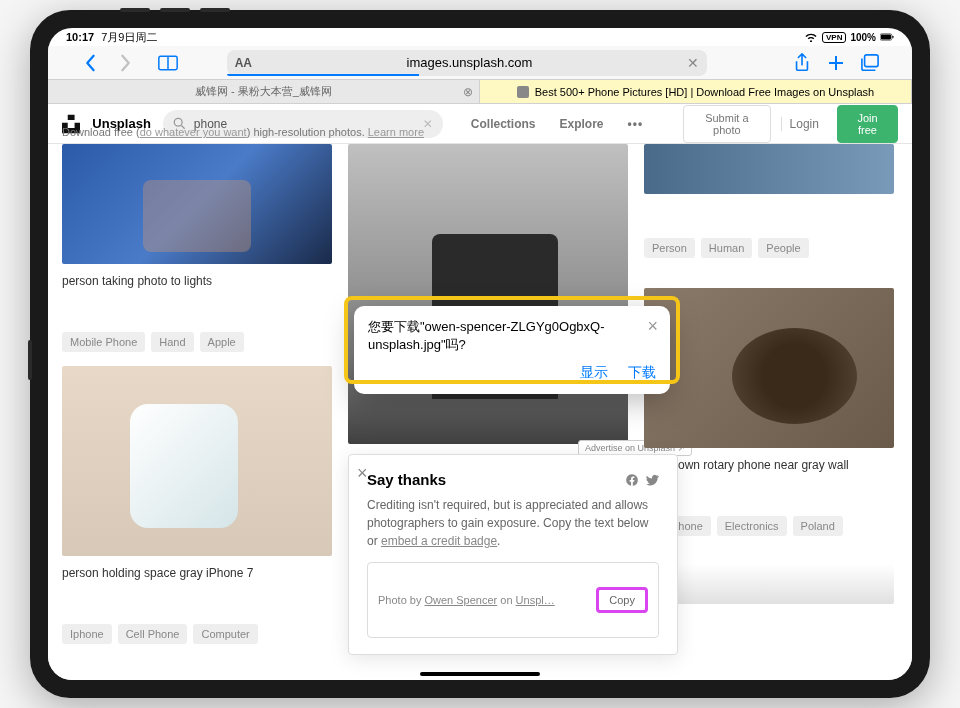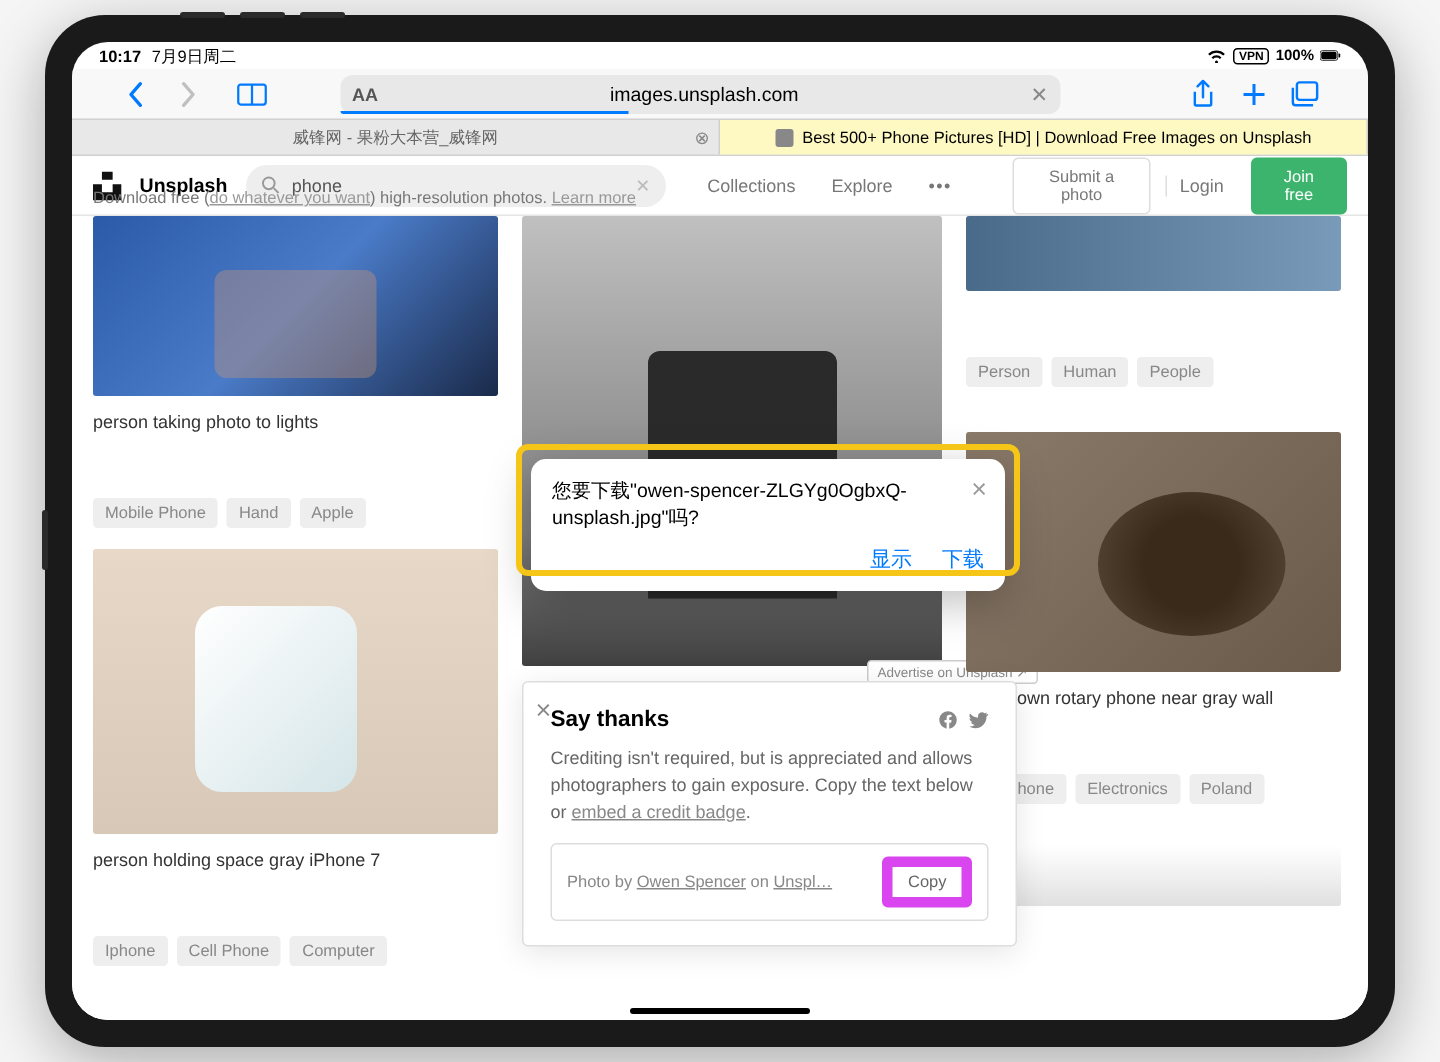--- a/index.html
+++ b/index.html
@@ -39,21 +39,21 @@
 
   
   .page { position: absolute; top: 76px; left: 0; right: 0; bottom: 0; background: #fff; overflow: hidden; }
   
   
   .uns-header { height: 40px; display: flex; align-items: center; padding: 0 14px; gap: 12px; border-bottom: 1px solid #e5e5e5; }
   .uns-logo { width: 20px; height: 20px; }
   .uns-brand { font-weight: 700; font-size: 13px; }
   .uns-search { flex: 0 0 280px; height: 28px; background: #eee; border-radius: 16px; display: flex; align-items: center; padding: 0 10px; gap: 8px; color: #888; font-size: 12px; }
   .uns-search .clear { margin-left: auto; color: #bbb; }
-  .uns-nav { display: flex; gap: 24px; margin-left: 16px; }
+  .uns-nav { display: flex; gap: 24px; margin-left: 16px; font-weight: bold; }
   .uns-nav a { color: #777; font-size: 12px; text-decoration: none; }
   .uns-dots { color: #777; letter-spacing: 1px; font-size: 12px; }
   .uns-actions { margin-left: auto; display: flex; gap: 10px; align-items: center; padding-left: 28px; }
   .uns-btn { padding: 6px 12px; border: 1px solid #ddd; border-radius: 4px; font-size: 11px; color: #777; background: #fff; }
   .uns-btn.green { background: #3cb46e; color: #fff; border-color: #3cb46e; }
   .uns-login { color: #777; font-size: 12px; padding: 0 8px; border-left: 1px solid #ddd; }
 
   
   .content { position: relative; padding: 0; }
   .col { position: absolute; }
@@ -76,22 +76,22 @@
   .caption { font-size: 12px; color: #333; margin: 10px 0 8px; }
   .tags { display: flex; gap: 6px; flex-wrap: wrap; margin-bottom: 14px; margin-top: 44px; }
   .tag { background: #eee; color: #888; font-size: 11px; padding: 4px 8px; border-radius: 3px; }
   
   .say-thanks-box { position: absolute; left: 300px; top: 310px; width: 330px; background: #fff; border: 1px solid #ddd; border-radius: 4px; padding: 16px 18px; box-shadow: 0 4px 20px rgba(0,0,0,0.1); }
   .say-thanks-box .close { position: absolute; top: 8px; left: 8px; color: #888; font-size: 18px; }
   .say-thanks-box h3 { font-size: 15px; margin-bottom: 8px; display: flex; align-items: center; }
   .say-thanks-box .social { margin-left: auto; display: flex; gap: 6px; color: #888; }
   .say-thanks-box p { font-size: 12px; color: #666; line-height: 1.5; margin-bottom: 12px; }
   .say-thanks-box a { color: #888; text-decoration: underline; }
-  .credit-box { border: 1px solid #ddd; border-radius: 4px; padding: 8px 10px; display: flex; align-items: center; font-size: 11px; color: #888; }
-  .credit-box .copy-btn { margin-left: auto; border: 7px solid #d946ef; padding: 4px 10px; border-radius: 4px; font-size: 11px; color: #666; background: #fff; }
+  .credit-box { border: 1px solid #ddd; border-radius: 4px; padding: 24px 10px; display: flex; align-items: center; font-size: 11px; color: #888; }
+  .credit-box .copy-btn { margin-left: auto; border: 3px solid #d946ef; padding: 4px 10px; border-radius: 4px; font-size: 11px; color: #666; background: #fff; }
   
   .adv-badge { position: absolute; left: 530px; top: 296px; font-size: 9px; background: #fff; border: 1px solid #ccc; padding: 2px 6px; border-radius: 3px; color: #888; }
   
   .footer-text { position: absolute; bottom: 6px; left: 14px; font-size: 11px; color: #777; }
   .footer-text a { color: #999; text-decoration: underline; }
 
   
   .dl-highlight { position: absolute; left: 296px; top: 268px; width: 336px; height: 88px; border: 4px solid #f5c517; border-radius: 8px; z-index: 101; pointer-events: none; }
   .dl-dialog { position: absolute; left: 306px; top: 278px; width: 316px; background: #fff; border-radius: 10px; box-shadow: 0 8px 30px rgba(0,0,0,0.25); padding: 12px 14px; z-index: 100; }
   .dl-dialog .msg { font-size: 13px; color: #000; line-height: 1.4; padding-right: 24px; }

